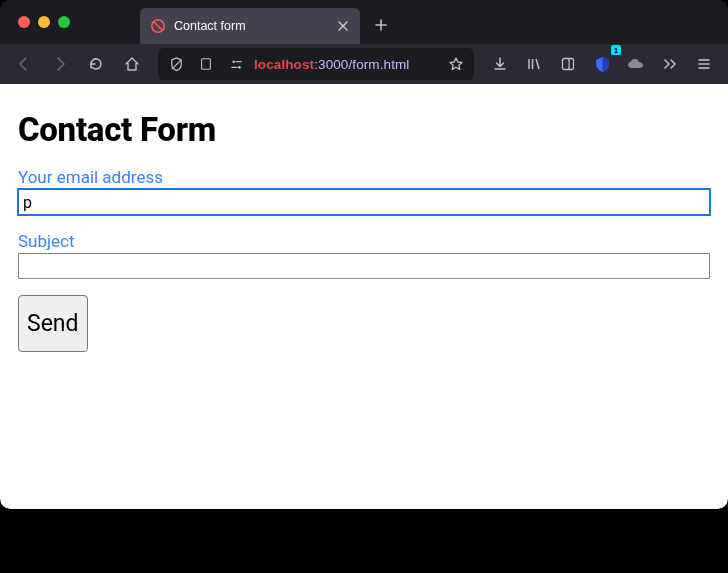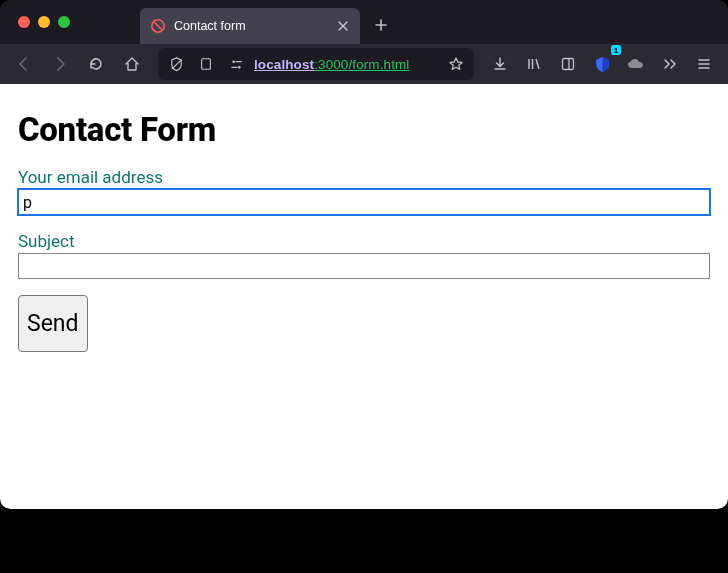--- a/index.html
+++ b/index.html
@@ -86,22 +86,22 @@
       align-items: center;
       padding: 0 6px;
       gap: 6px;
       margin: 0 6px;
       color: #fbfbfe;
     }
     .urlbar .ub-icon {
       width: 24px; height: 24px; display:flex; align-items:center; justify-content:center; color:#bfbfc9;
     }
     .url-text { font-size: 13.5px; display:flex; align-items:baseline; letter-spacing:0.1px; }
-    .url-host { color: #c4b5fd; font-weight: 600; text-decoration: underline; }
-    .url-dim { color: #22c55e; text-decoration: underline; }
+    .url-host { color: #ef4444; font-weight: 600; }
+    .url-dim { color: #c4b5fd; }
     .right-icons { display:flex; align-items:center; gap:2px; }
     .badge-1 {
       position: absolute; top: -3px; right: -3px;
       background: #0df; color:#003; font-size:8px; font-weight:700;
       width:10px; height:10px; border-radius:2px; display:flex; align-items:center; justify-content:center;
     }
     .udemy-icon { position: relative; }
 
     
     .viewport {
@@ -120,21 +120,21 @@
       font-size: 33px;
       font-weight: 800;
       margin: 6px 0 18px 0;
       letter-spacing: -0.3px;
     }
     .field { margin-bottom: 16px; }
     .field label {
       display: block;
       font-size: 17px;
       margin-bottom: 2px;
-      color: #0f766e;
+      color: #3b82f6;
     }
     .field input[type="text"], .field input[type="email"] {
       width: 100%;
       height: 26px;
       font-size: 16px;
       padding: 2px 4px;
       border: 1px solid #888;
       background: #fff;
       font-family: inherit;
     }

